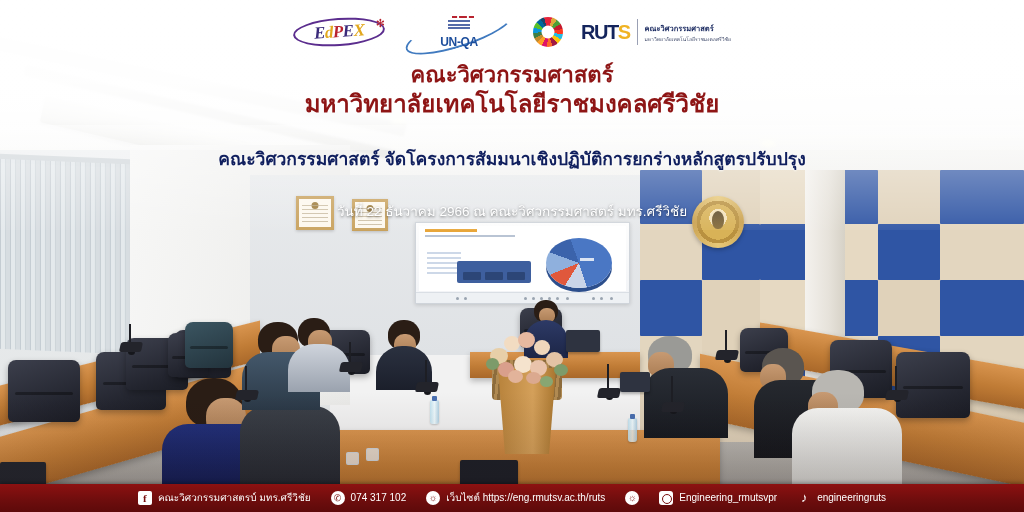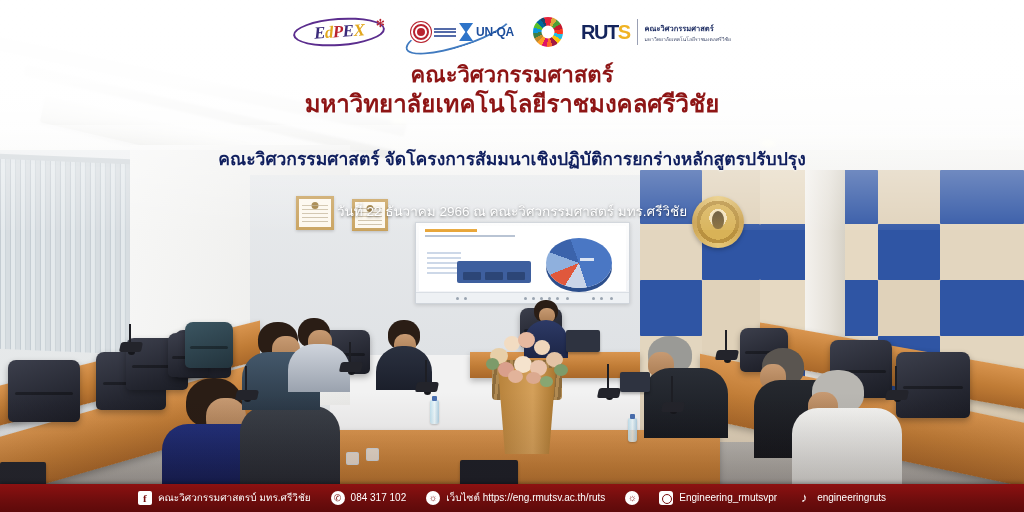--- a/index.html
+++ b/index.html
@@ -330,21 +330,21 @@
   .edpex-txt .p  { color:#b8232f; }
   .edpex-txt .e2 { color:#3a2a7a; }
   .edpex-txt .x  { color:#e2a81e; }
   .edpex-star {
     position:absolute; right:0px; top:1px; color:#b8232f; font-size:11px;
   }
 
   
   .aunqa {
     position:relative; width:112px; height:30px;
-    display:flex; align-items:center; gap:3px;
+    display:flex; align-items:center; gap:3px;flex-direction:column;
   }
   .aunqa-swoosh {
     position:absolute; inset:0; border-radius:50%;
     border:2px solid #1f63b5; border-top-color:transparent;
     border-right-color:transparent; transform:rotate(-18deg);
     opacity:.85;
   }
   .aun-seal {
     position:relative; margin-left:8px; width:20px; height:20px;
     border-radius:50%; background:#b8232f;
@@ -751,21 +751,21 @@
 
   <div class="footer">
 
     <div class="fitem">
       <span class="ficon ic-fb">f</span>
       <span class="ftxt">คณะวิศวกรรมศาสตรบ์ มทร.ศรีวิชัย</span>
     </div>
 
     <div class="fitem">
       <span class="ficon ic-phone">✆</span>
-      <span class="ftxt">084 317 102</span>
+      <span class="ftxt">074 317 102</span>
     </div>
 
     <div class="fitem">
       <span class="ficon ic-globe">☼</span>
       <span class="ftxt">เว็บไซต์ https://eng.rmutsv.ac.th/ruts</span>
     </div>
 
     <div class="fitem">
       <span class="ficon ic-globe">☼</span>
     </div>

